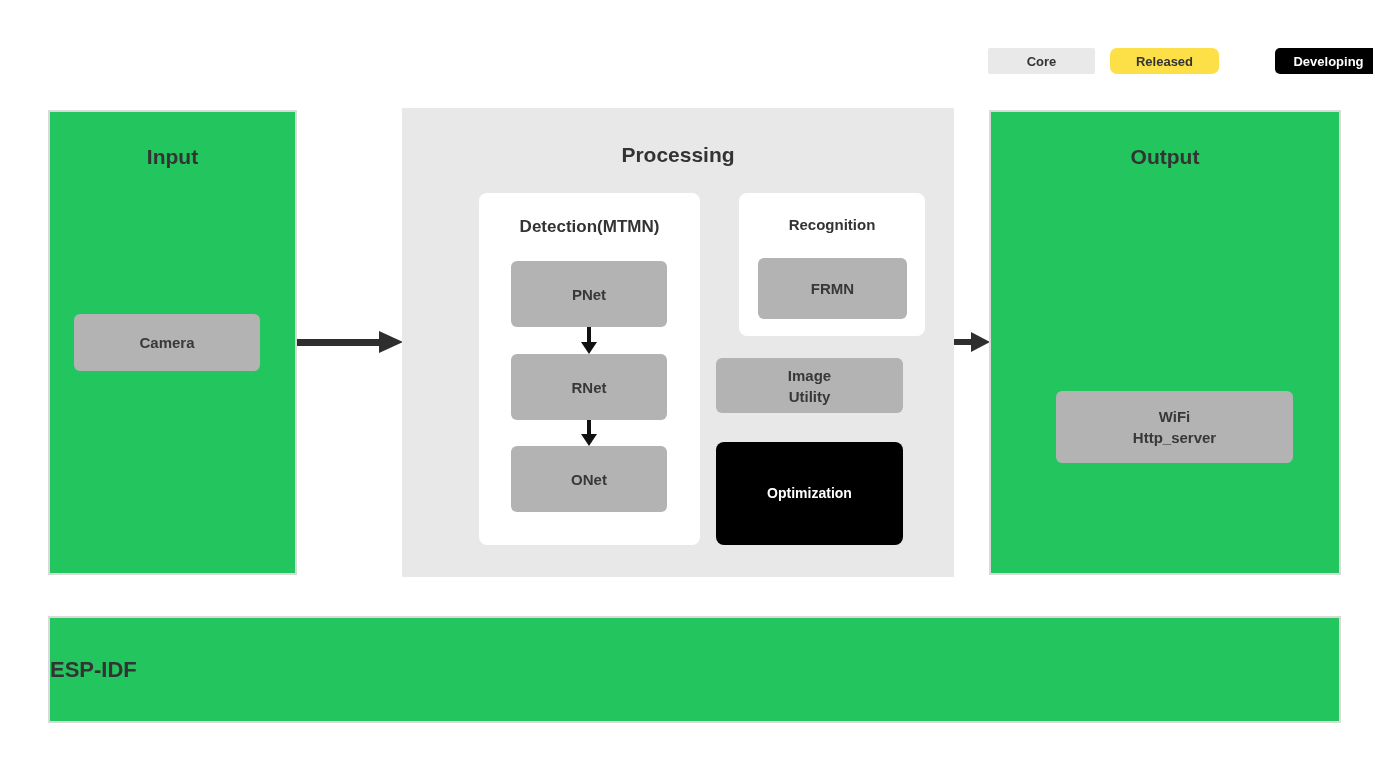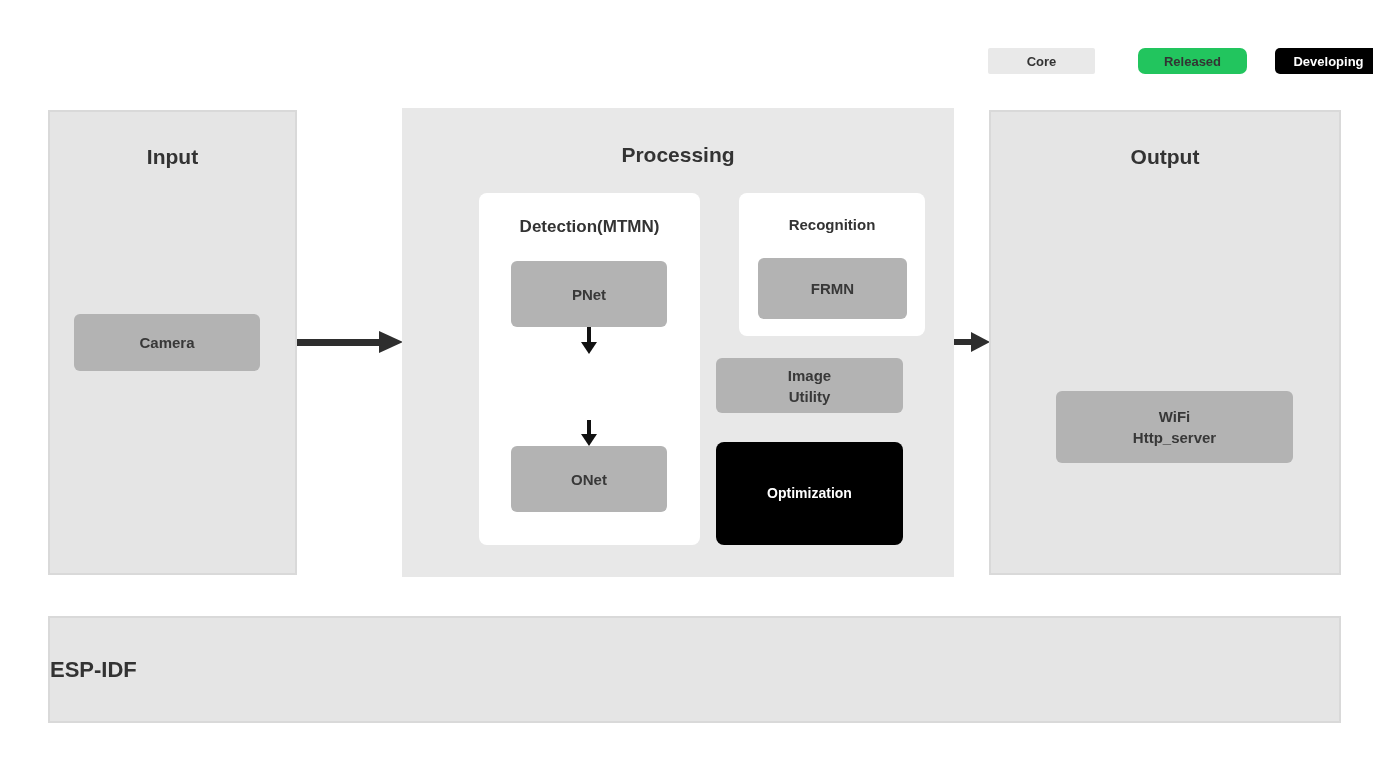--- a/index.html
+++ b/index.html
@@ -22,27 +22,27 @@
     top: 48px;
     height: 26px;
     display: flex;
     align-items: center;
     justify-content: center;
     font-size: 13px;
     font-weight: bold;
     color: #333333;
   }
   .legend-core       { left: 988px;  width: 107px; background: #e9e9e9; border-radius: 2px; }
-  .legend-released   { left: 1110px; width: 109px; background: #22c55e; border-radius: 7px; margin-left: 28px; }
+  .legend-released   { left: 1110px; width: 109px; background: #fde047; border-radius: 7px; }
   .legend-developing { left: 1235px; width: 107px; background: #000000; border-radius: 5px; color: #ffffff; margin-left: 40px; }
 
   
   .outer-panel {
     position: absolute;
-    background: #e5e5e5;
+    background: #22c55e;
     border: 2px solid #d9d9d9;
     box-sizing: border-box;
   }
   .panel-title {
     text-align: center;
     font-size: 21px;
     font-weight: bold;
     color: #333333;
     line-height: 30px;
   }
@@ -176,20 +176,23 @@
 
     <div id="detection-panel" class="sub-panel">
       <div class="sub-title">Detection(MTMN)</div>
       <div id="pnet-node" class="node">
         <span>PNet</span>
       </div>
       <div id="arrow-pnet-rnet" class="v-arrow">
         <div class="shaft"></div>
         <div class="head"></div>
       </div>
+      <div id="rnet-node" class="node">
+        <span>RNet</span>
+      </div>
       <div id="arrow-rnet-onet" class="v-arrow">
         <div class="shaft"></div>
         <div class="head"></div>
       </div>
       <div id="onet-node" class="node">
         <span>ONet</span>
       </div>
     </div>
 
     <div id="recognition-panel" class="sub-panel">

